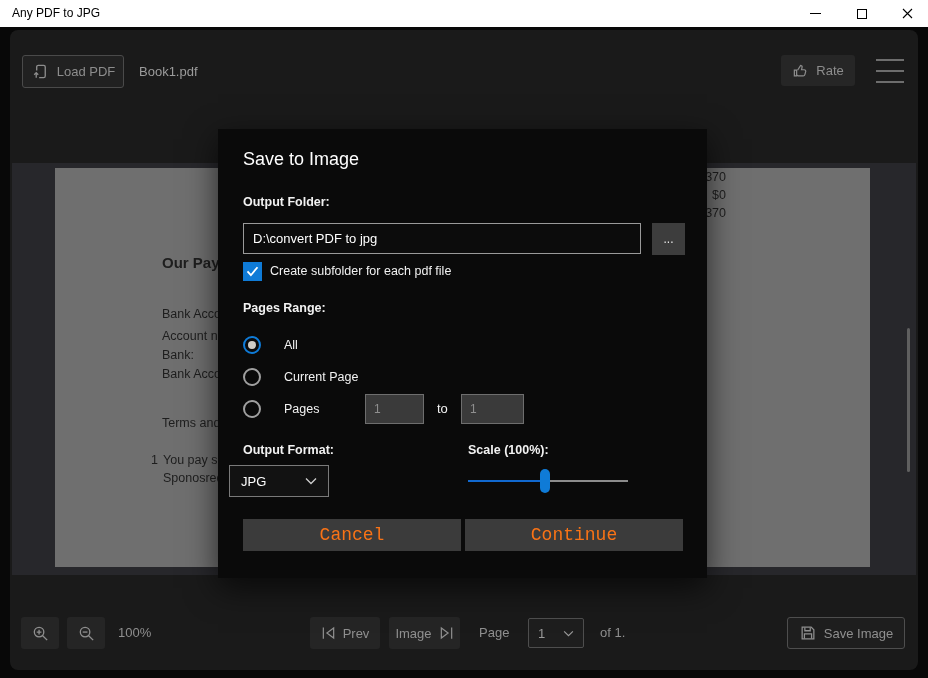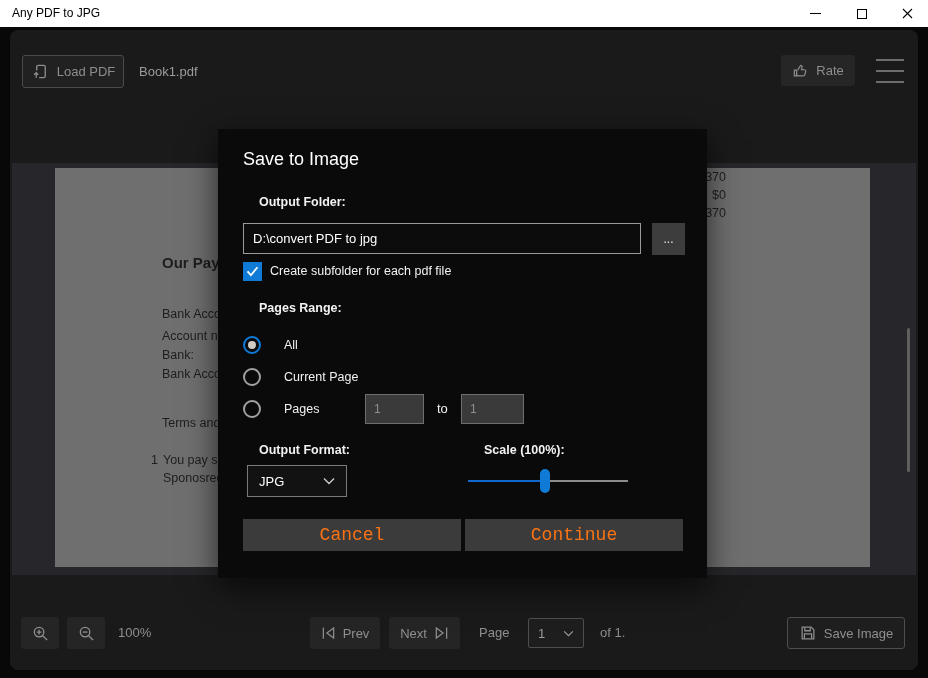--- a/index.html
+++ b/index.html
@@ -38,36 +38,36 @@
   .sq-btn { position:absolute; top:617px; height:32px; background:#252525; border-radius:3px; color:#8f8f8f;
     display:flex; align-items:center; justify-content:center; gap:7px; font-size:13px; }
   .txt { position:absolute; top:617px; height:32px; line-height:32px; font-size:13px; color:#8f8f8f; }
   .bordered { background:#1e1e1e; border:1px solid #4e4e4e; }
   .page-select { position:absolute; left:528px; top:618px; width:56px; height:30px; border:1px solid #4e4e4e; background:#1e1e1e;
     border-radius:2px; color:#999; font-size:13px; display:flex; align-items:center; justify-content:space-between; padding:0 9px; }
   
   .dialog { position:absolute; left:218px; top:129px; width:489px; height:449px; background:#0a0a0a;
     box-shadow:0 10px 30px rgba(0,0,0,.65); color:#f2f2f2; }
   .dlg-title { position:absolute; left:25px; top:20px; font-size:18px; color:#fff; }
-  .dlg-label { position:absolute; font-size:12.5px; font-weight:bold; color:#f2f2f2; white-space:nowrap;margin-left:16px; }
+  .dlg-label { position:absolute; font-size:12.5px; font-weight:bold; color:#f2f2f2; white-space:nowrap; }
   .folder-input { position:absolute; left:25px; top:94px; width:398px; height:31px; background:#0c0c0c; border:1px solid #9a9a9a;
     color:#fff; font-size:13px; padding:0 9px; font-family:inherit; }
   .browse-btn { position:absolute; left:434px; top:94px; width:33px; height:32px; background:#3d3d3d; color:#e8e8e8;
     font-size:12px; border:none; display:flex; align-items:center; justify-content:center; }
   .checkbox { position:absolute; left:25px; top:133px; width:19px; height:19px; background:#0f7bd7; display:flex; align-items:center; justify-content:center; }
   .check-label { position:absolute; left:52px; top:133px; height:19px; line-height:19px; font-size:12.5px; }
   .radio-row { position:absolute; left:25px; height:19px; display:flex; align-items:center; gap:23px; font-size:12.5px; }
   .radio { width:18px; height:18px; border-radius:50%; position:relative; }
   .radio.sel { border:2px solid #0f7bd7; background:#0a0a0a; }
   .radio.sel::after { content:""; position:absolute; left:3px; top:3px; width:8px; height:8px; border-radius:50%; background:#cfccc6; }
   .radio.unsel { border:2px solid #a0a0a0; }
   .range-input { position:absolute; top:265px; height:30px; background:#3a3a3a; border:1px solid #6e6e6e; color:#8f8f8f;
     font-size:12px; padding:0 8px; font-family:inherit; }
   .to-label { position:absolute; left:219px; top:265px; height:30px; line-height:30px; font-size:13px; }
-  .format-dd { position:absolute; left:29px; top:336px; width:100px; height:32px; background:#121212; border:1px solid #7a7a7a;
+  .format-dd { position:absolute; left:11px; top:336px; width:100px; height:32px; background:#121212; border:1px solid #7a7a7a;
     color:#fff; font-size:13px; display:flex; align-items:center; justify-content:space-between; padding:13px 11px; }
   .slider { position:absolute; left:250px; top:336px; width:160px; height:32px; }
   .slider .track-blue { position:absolute; left:0; top:15px; width:77px; height:2px; background:#1169cf; }
   .slider .track-gray { position:absolute; left:77px; top:15px; width:83px; height:2px; background:#8c8c8c; }
   .slider .thumb { position:absolute; left:72px; top:4px; width:10px; height:24px; border-radius:5px; background:#0f7bd7; }
   .dlg-btn { position:absolute; top:390px; width:218px; height:32px; background:#3b3b3b; border:none; color:#f97316;
     font-size:18px; font-family:Liberation Mono, monospace; }
   .clickable { cursor:pointer; }
   svg { display:block; }
 </style>
@@ -151,21 +151,21 @@
   <div class="txt" style="left:118px">100%</div>
 
   <div class="sq-btn clickable" style="left:310px;width:70px">
     <svg width="15" height="14" viewBox="0 0 16 14" fill="none" stroke="currentColor" stroke-width="1.3">
       <path d="M2.5 1v12"></path>
         <path d="M13.5 1.7L6.3 7l7.2 5.3z"></path>
     </svg>
     <span>Prev</span>
   </div>
   <div class="sq-btn clickable" style="left:389px;width:71px">
-    <span>Next</span>
+    <span>Image</span>
     <svg width="15" height="14" viewBox="0 0 16 14" fill="none" stroke="currentColor" stroke-width="1.3">
       <path d="M13.5 1v12"></path>
         <path d="M2.5 1.7L9.7 7l-7.2 5.3z"></path>
     </svg>
   </div>
   <div class="txt" style="left:479px">Page</div>
   <div class="page-select clickable">
     <span>1</span>
     <svg width="11" height="7" viewBox="0 0 12 8" fill="none" stroke="#9a9a9a" stroke-width="1.3">
         <path d="M1 1.5l5 5 5-5"></path>

